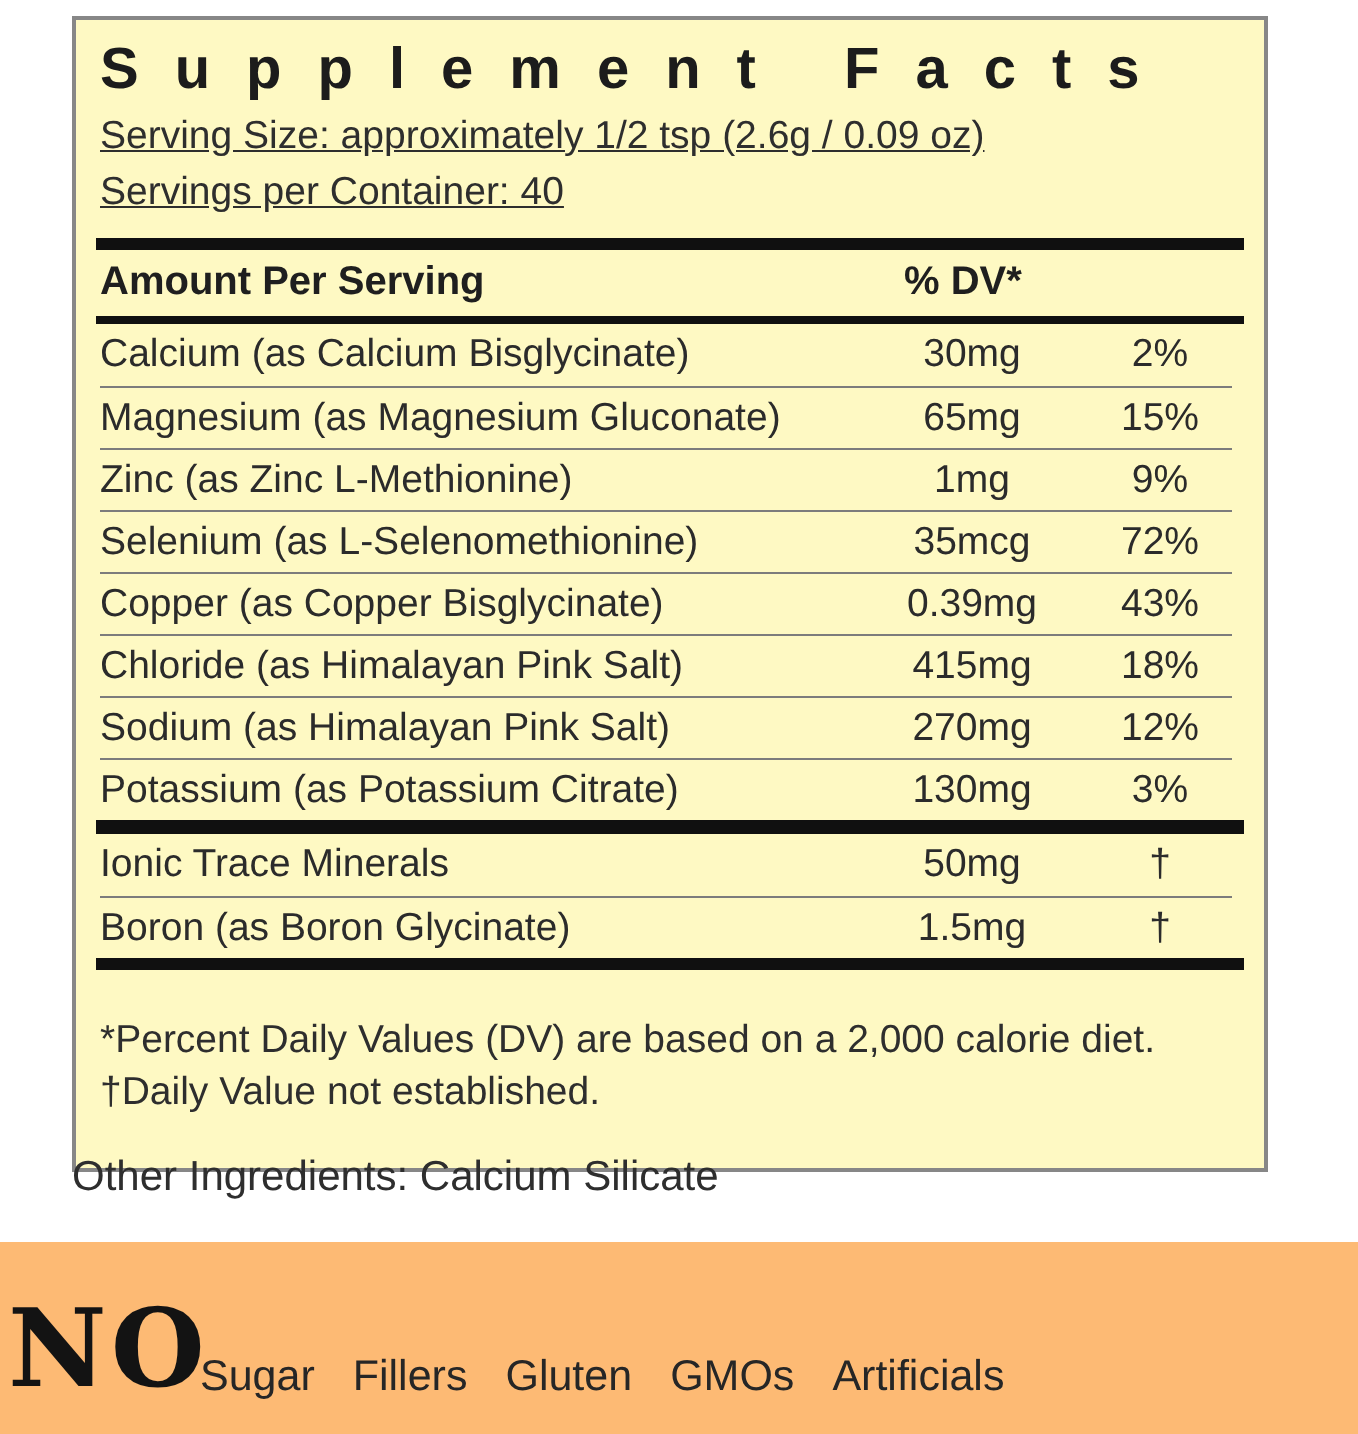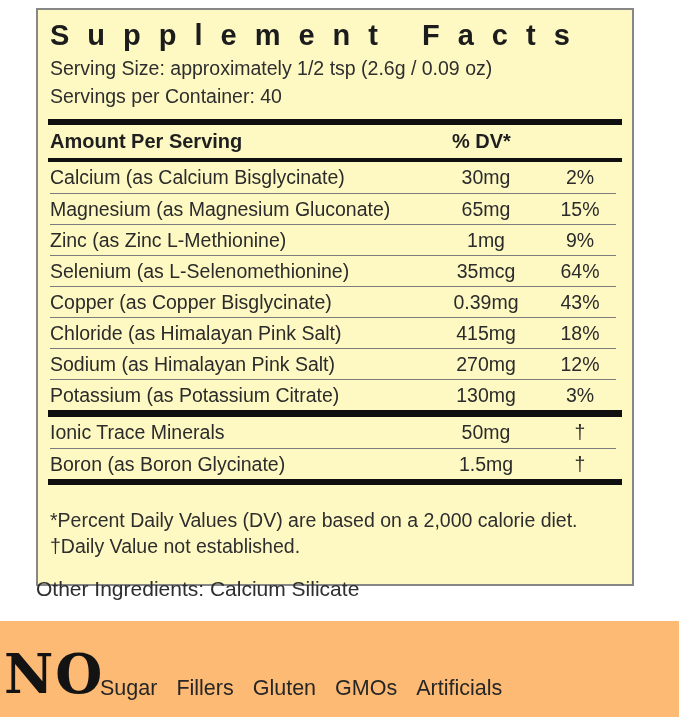--- a/index.html
+++ b/index.html
@@ -26,20 +26,21 @@
     white-space: nowrap;
     overflow: hidden;
     color: #1c1c1c;
     line-height: 38px;
   }
   .serving-line {
     margin: 0 12px;
     font-size: 19.5px;
     line-height: 27.5px;
     color: #2e2e2e;
+    text-decoration: underline;
   }
   .bar { background: #101010; margin: 0 10px; }
   .bar-thick { height: 6px; margin-top: 9px; }
   .bar-medium { height: 4px; }
   .bar-section { height: 7px; }
   .bar-bottom { height: 6px; }
   .thead {
     display: flex;
     align-items: center;
     margin: 0 16px 0 12px;
@@ -124,21 +125,21 @@
       <span class="dv">15%</span>
     </div>
     <div class="row">
       <span class="nm">Zinc (as Zinc L-Methionine)</span>
       <span class="amt">1mg</span>
       <span class="dv">9%</span>
     </div>
     <div class="row">
       <span class="nm">Selenium (as L-Selenomethionine)</span>
       <span class="amt">35mcg</span>
-      <span class="dv">64%</span>
+      <span class="dv">72%</span>
     </div>
     <div class="row">
       <span class="nm">Copper (as Copper Bisglycinate)</span>
       <span class="amt">0.39mg</span>
       <span class="dv">43%</span>
     </div>
     <div class="row">
       <span class="nm">Chloride (as Himalayan Pink Salt)</span>
       <span class="amt">415mg</span>
       <span class="dv">18%</span>

